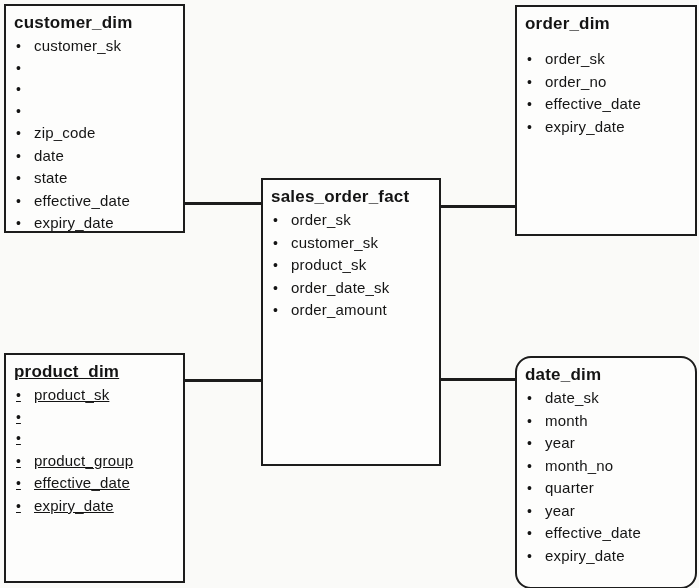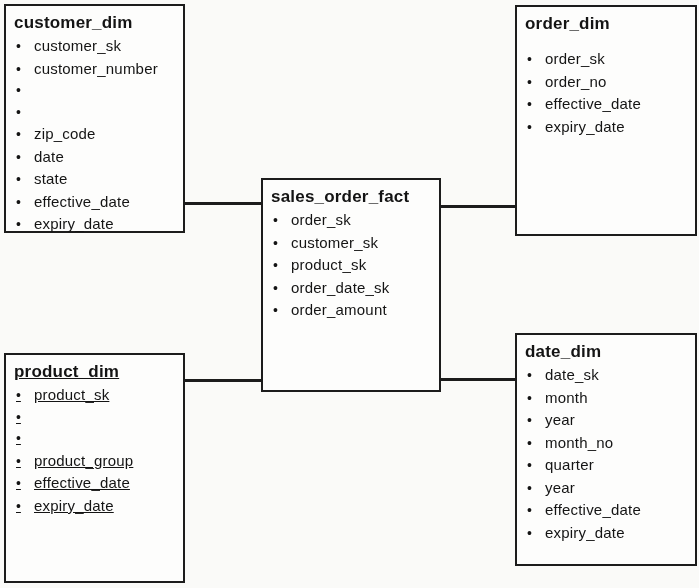--- a/index.html
+++ b/index.html
@@ -58,23 +58,23 @@
   }
 
   .field-label {
     letter-spacing: 0.2px;
     white-space: nowrap;
   }
 
   
   .pos-customer { left: 4px;   top: 4px;   width: 181px; height: 229px; }
   .pos-order    { left: 515px; top: 5px;   width: 182px; height: 231px; gap: 12px; }
-  .pos-fact     { left: 261px; top: 178px; width: 180px; height: 214px; }
+  .pos-fact     { left: 261px; top: 178px; width: 180px; height: 288px; }
   .pos-product  { left: 4px;   top: 353px; width: 181px; height: 230px; text-decoration: underline; }
-  .pos-date     { left: 515px; top: 333px; width: 182px; height: 233px; }
+  .pos-date     { left: 515px; top: 356px; width: 182px; height: 233px; border-radius: 16px; }
 
   .connector {
     position: absolute;
     height: 3px;
     background: var(--line);
     z-index: 1;
   }
   .conn-customer-fact { left: 183px; top: 202px; width: 80px; }
   .conn-order-fact    { left: 439px; top: 205px; width: 78px; }
   .conn-product-fact  { left: 183px; top: 379px; width: 80px; }
@@ -92,21 +92,20 @@
 
   <div class="entity pos-customer">
     <div class="entity-title">customer_dim</div>
     <ul class="field-list">
         <li class="field-item">
           <span class="bullet">•</span>
           <span class="field-label">customer_sk</span>
         </li>
         <li class="field-item">
           <span class="bullet">•</span>
-          <span class="field-label">customer_number</span>
         </li>
         <li class="field-item">
           <span class="bullet">•</span>
         </li>
         <li class="field-item">
           <span class="bullet">•</span>
         </li>
         <li class="field-item">
           <span class="bullet">•</span>
           <span class="field-label">zip_code</span>

